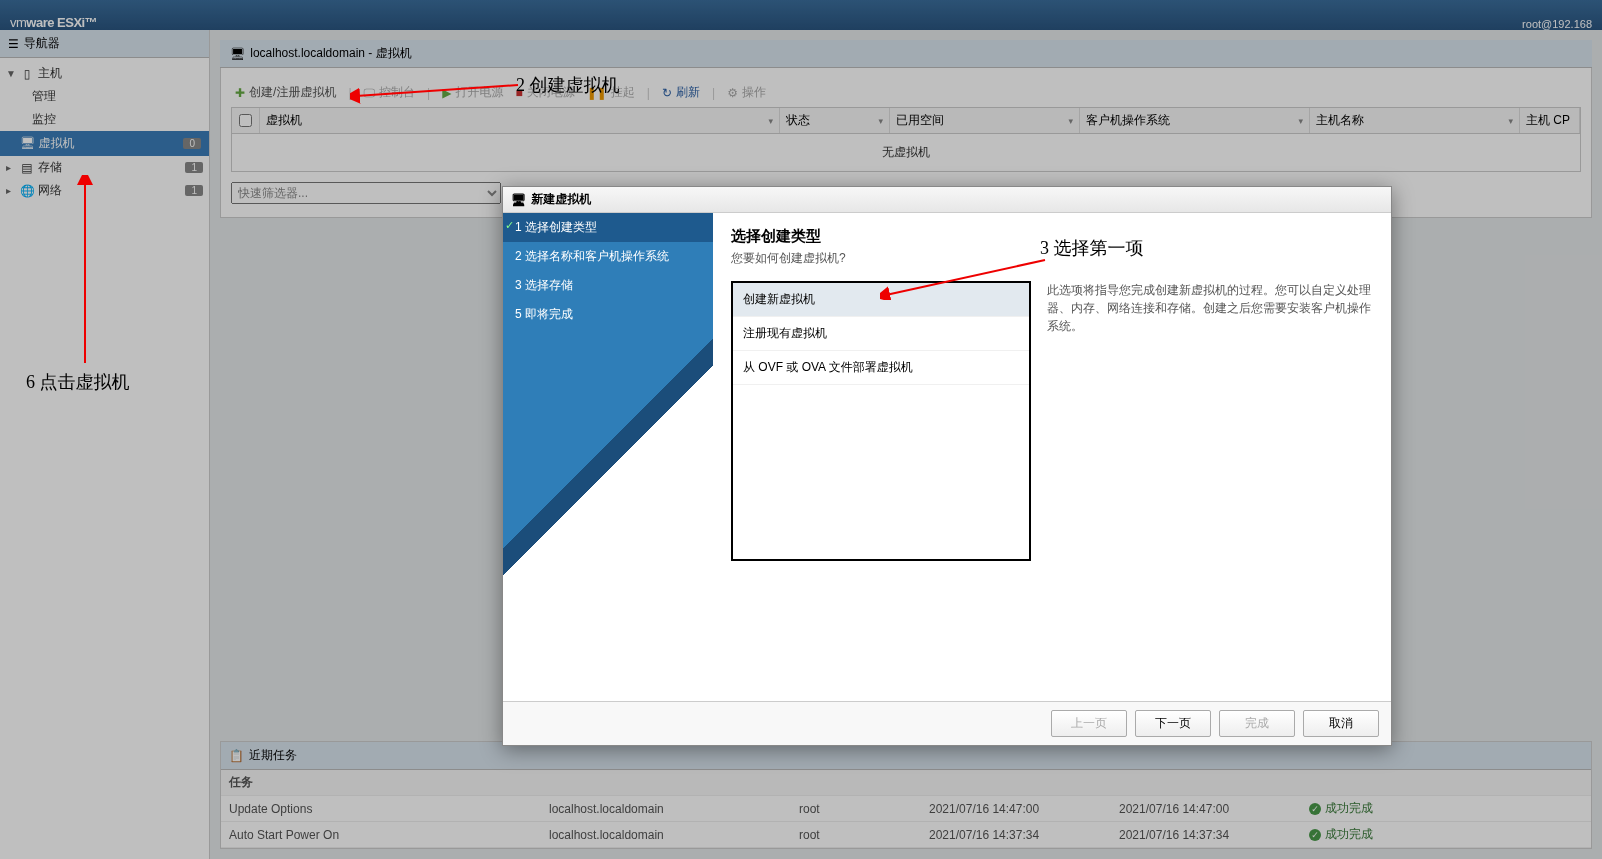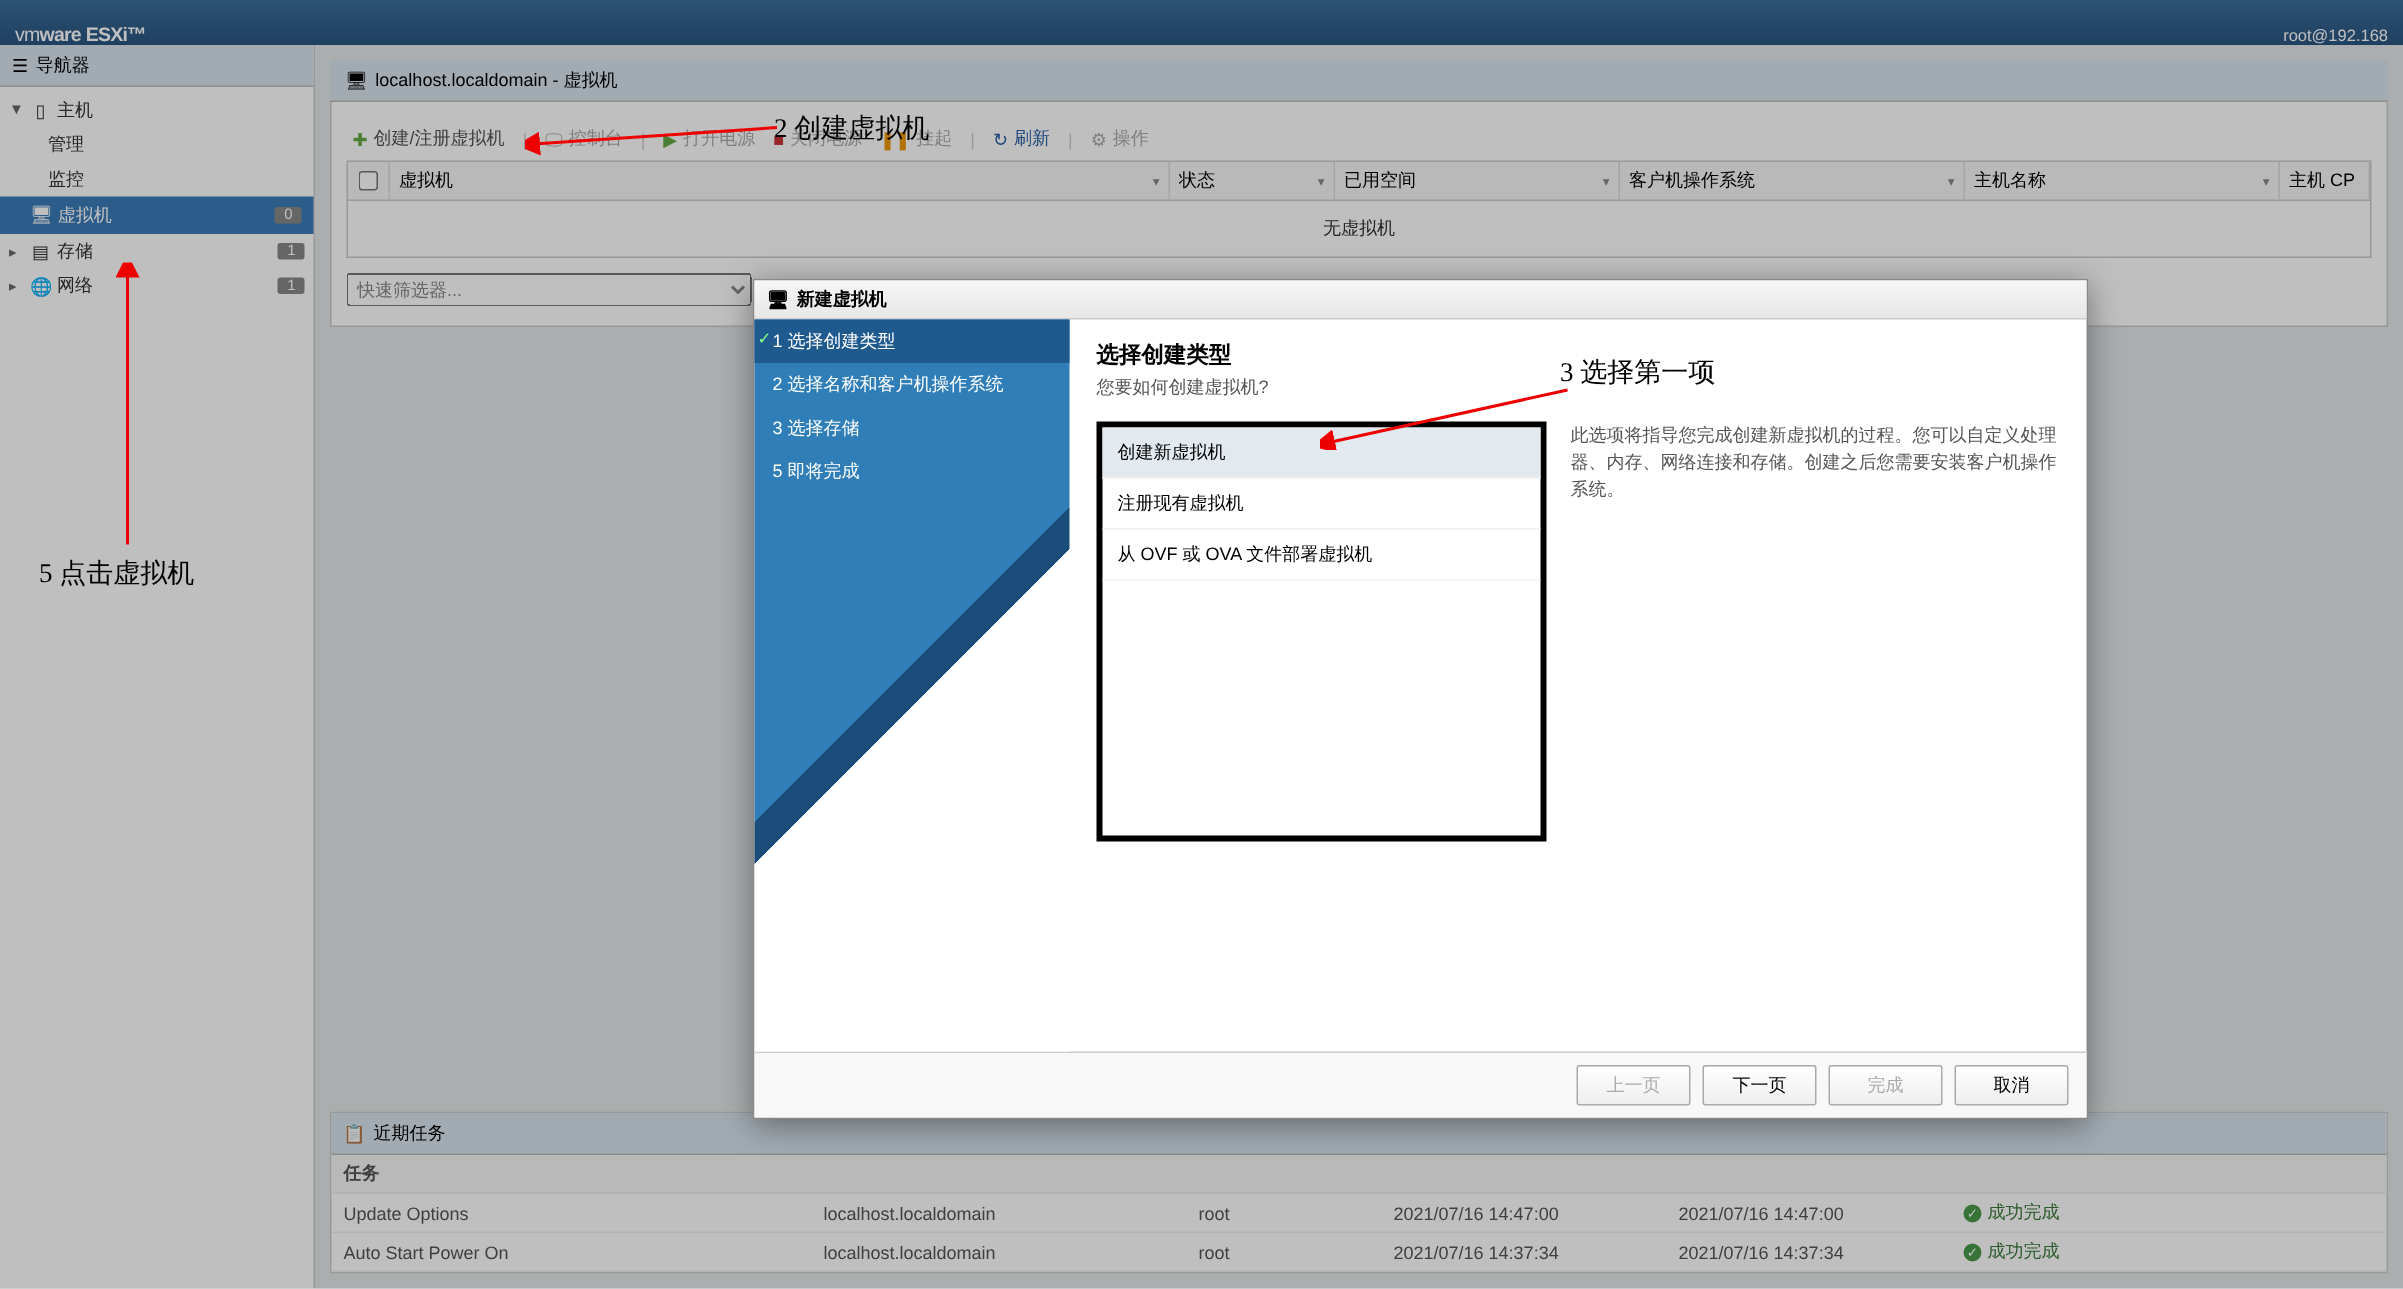--- a/index.html
+++ b/index.html
@@ -66,21 +66,21 @@
 .wiz-left-inner { position: absolute; top: 0; left: 0; right: 0; }
 .wiz-step { font-size: 12px; padding: 6px 12px; color: #fff; }
 .wiz-step.active { background: #1e5a8e; font-weight: normal; position: relative; }
 .wiz-step.active::before { content: "✓"; position: absolute; left: 2px; color: #8f8; font-size: 11px; }
 .wiz-logo { position: absolute; bottom: 18px; left: 30px; color: #fff; font-size: 24px; font-weight: bold; }
 .wiz-logo .vm { font-weight: normal; }
 .wiz-right { flex: 1; padding: 14px 18px; font-size: 12px; position: relative; }
 .wiz-right h2 { font-size: 15px; margin-bottom: 4px; }
 .wiz-right .sub { color: #555; margin-bottom: 14px; display: block; }
 .wiz-content { display: flex; gap: 16px; }
-.option-list { width: 300px; border: 4px solid #000000; height: 280px; }
+.option-list { width: 300px; border: 2px solid #000000; height: 280px; }
 .option-item { padding: 8px 10px; border-bottom: 1px solid #f0f0f0; cursor: pointer; }
 .option-item.selected { background: #e2e9ef; }
 .option-desc { flex: 1; color: #555; line-height: 1.5; }
 .dialog-footer { border-top: 1px solid #ccc; padding: 8px 12px; display: flex; justify-content: flex-end; gap: 8px; background: #f8f8f8; }
 .dialog-footer button { min-width: 76px; padding: 4px 10px; font-size: 12px; border: 1px solid #aaa; background: linear-gradient(#fff,#eee); cursor: pointer; border-radius: 2px; }
 .dialog-footer button:disabled { color: #aaa; }
 
 
 .anno { position: absolute; color: #000000; font-size: 18px; font-family: SimSun, serif; z-index: 20; pointer-events: none; }
 .arrow { position: absolute; z-index: 19; pointer-events: none; }
@@ -282,21 +282,21 @@
     </div>
   </div>
   <div class="dialog-footer">
     <button disabled="">上一页</button>
     <button>下一页</button>
     <button disabled="">完成</button>
     <button>取消</button>
   </div>
 </div>
 
-<div class="anno" style="left:26px; top:370px;">5    点击虚拟机</div>
+<div class="anno" style="left:26px; top:370px;">6    点击虚拟机</div>
 <div class="anno" style="left:516px; top:73px;">2    创建虚拟机</div>
 <div class="anno" style="left:1040px; top:236px;">3    选择第一项</div>
 
 <svg class="arrow" style="left:70px; top:175px; width:30px; height:190px;">
   <defs>
       <marker id="ah1" markerWidth="8" markerHeight="8" refX="2" refY="4" orient="auto">
         <path d="M0,0 L8,4 L0,8 Z" fill="#e00"></path>
       </marker>
     </defs>
   <line x1="15" y1="188" x2="15" y2="6" stroke="#e00" stroke-width="2" marker-end="url(#ah1)"></line>

